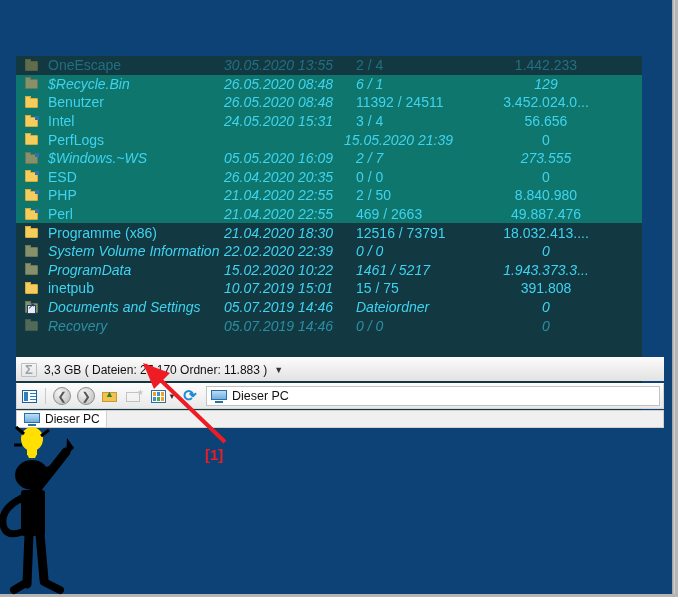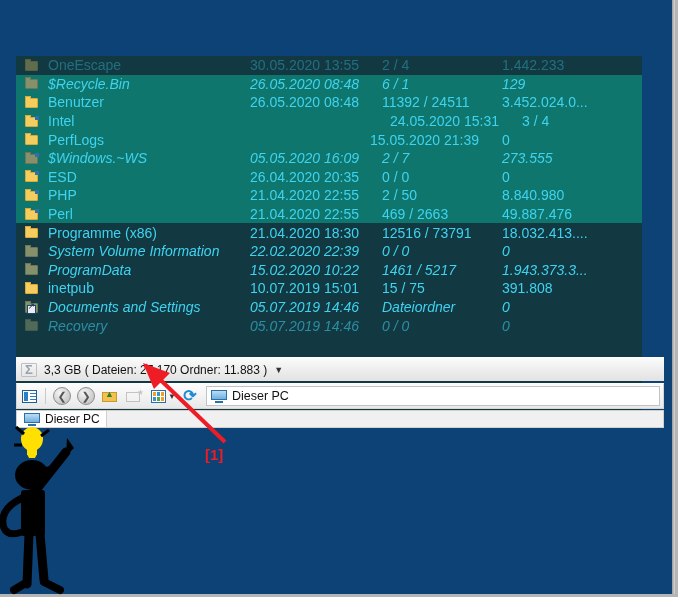--- a/index.html
+++ b/index.html
@@ -51,23 +51,23 @@
   .row.sel{ background:#0f766e; }
   .row.faded{ opacity:.35; }
   .row.dim{ opacity:.55; }
   .row.it .c-name,
   .row.it .c-date,
   .row.it .c-count,
   .row.it .c-size{ font-style:italic; }
 
   .c-icon{width:30px;flex:0 0 30px;display:flex;justify-content:center;align-items:center;position:relative;}
   .c-name{flex:1 1 auto;padding-left:2px;overflow:hidden;text-overflow:ellipsis;}
-  .c-date{flex:0 0 132px;text-align:left;}
+  .c-date{flex:0 0 132px;text-align:left;font-style:italic;}
   .c-count{flex:0 0 120px;text-align:left;}
-  .c-size{flex:0 0 140px;text-align:left;padding-right:0;}
+  .c-size{flex:0 0 140px;text-align:center;padding-right:26px;}
 
   
   .ic{width:13px;height:11px;position:relative;display:inline-block;}
   .ic:before{
     content:"";position:absolute;left:0;top:1px;width:13px;height:10px;
     background:#f5cd5f;border:1px solid #d6ab38;box-sizing:border-box;border-radius:0 1px 1px 1px;
   }
   .ic:after{
     content:"";position:absolute;left:0;top:-1px;width:6px;height:3px;
     background:#f5cd5f;border:1px solid #d6ab38;border-bottom:none;box-sizing:border-box;
@@ -204,20 +204,21 @@
         </div>
         <div class="row sel">
           <div class="c-icon">
             <span class="ic corner">
               <span class="corner"></span>
             </span>
           </div>
           <div class="c-name">Intel</div>
           <div class="c-date">24.05.2020 15:31</div>
           <div class="c-count">3 / 4</div>
+          <div class="c-size">56.656</div>
         </div>
         <div class="row sel">
           <div class="c-icon">
             <span class="ic"></span>
           </div>
           <div class="c-name">PerfLogs</div>
           <div class="c-date">15.05.2020 21:39</div>
           <div class="c-size">0</div>
         </div>
         <div class="row sel it">

